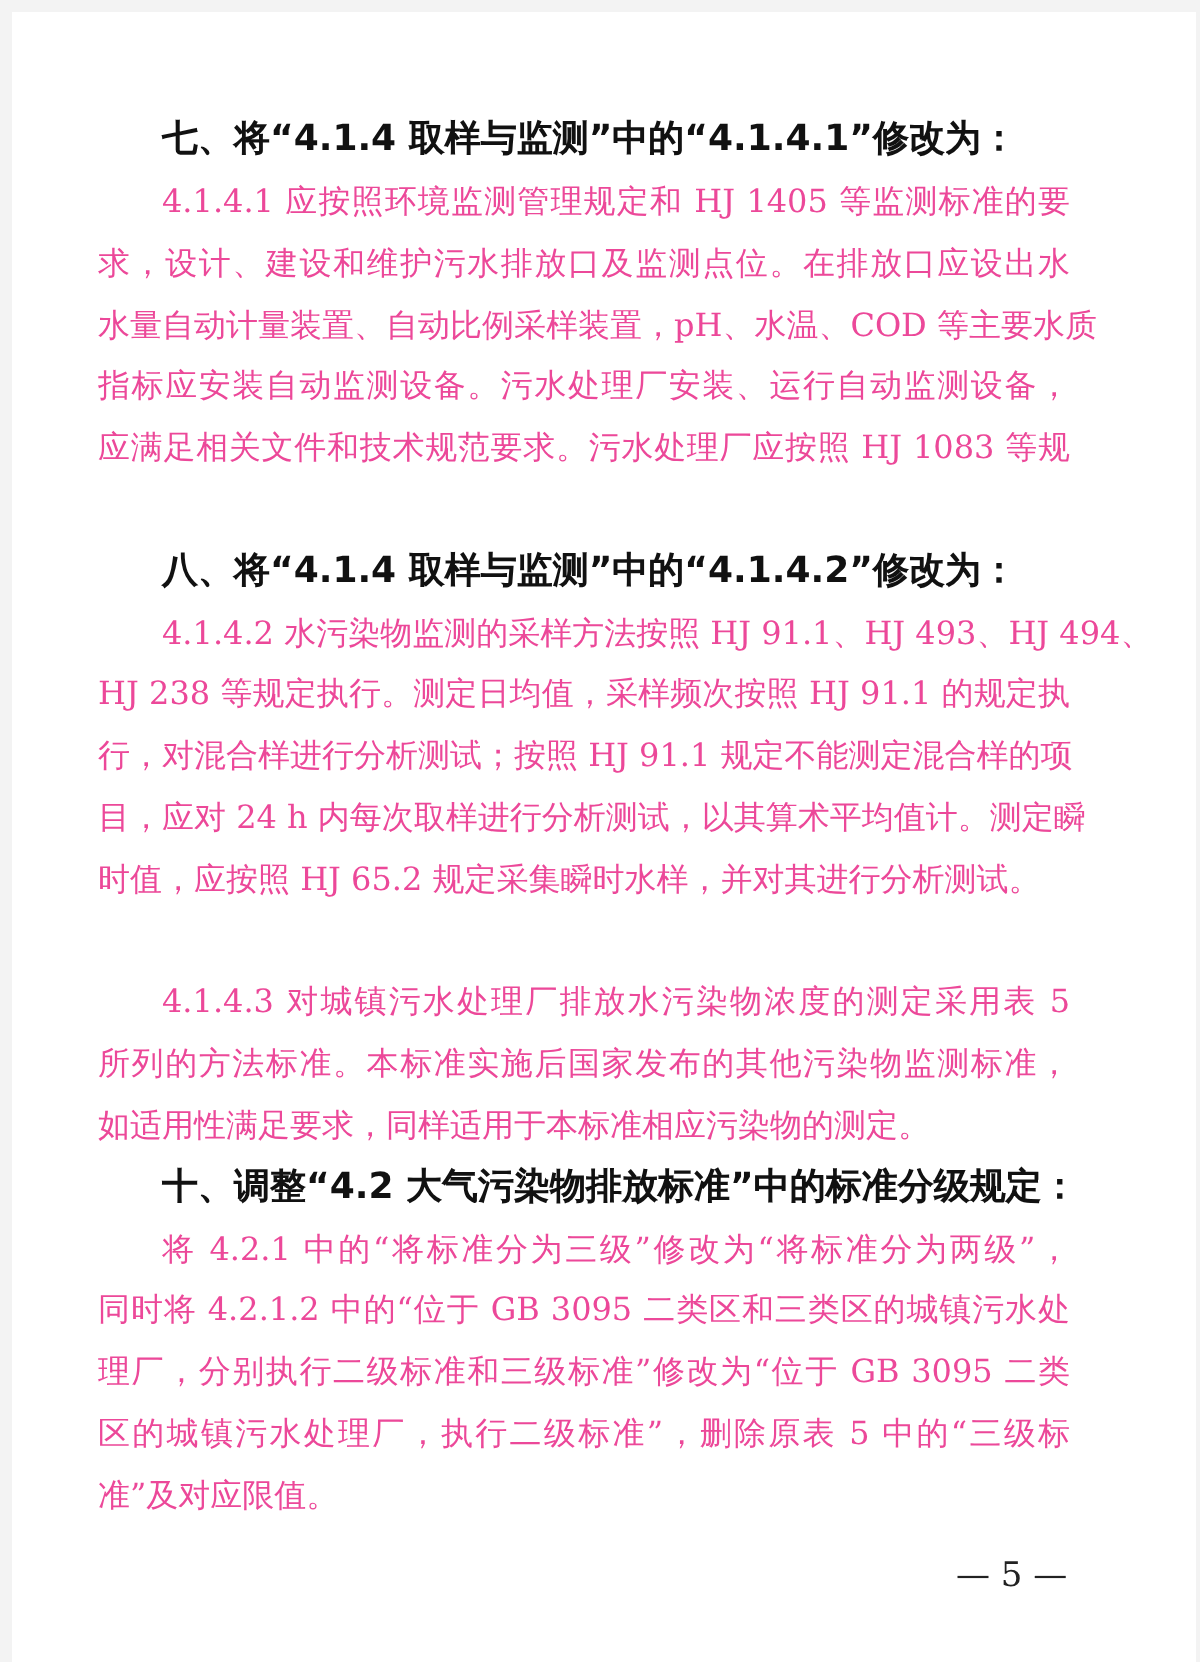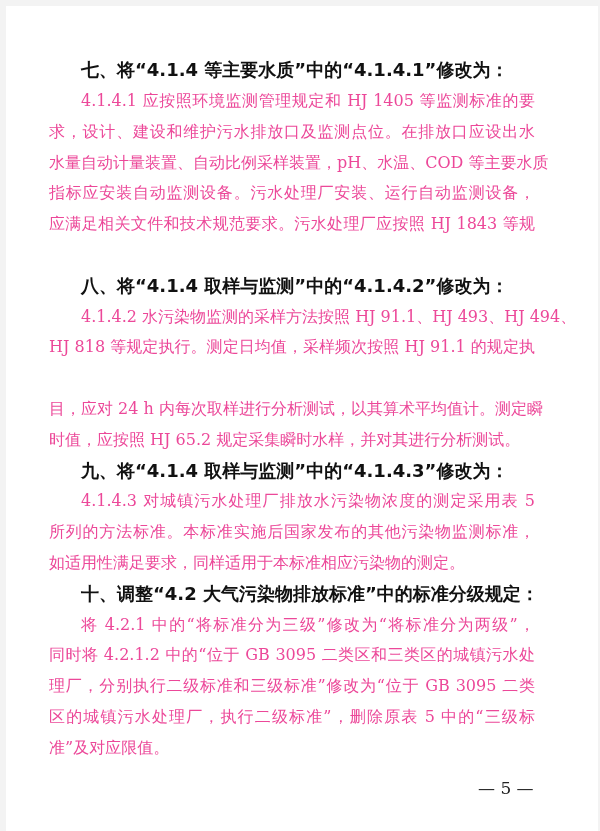--- a/index.html
+++ b/index.html
@@ -41,34 +41,34 @@
     font-family: "DejaVu Serif", "Liberation Serif", serif;
     font-size: 17px; color: #222;
     white-space: nowrap;
   }
 </style>
 </head>
 <body>
 
 <div class="page">
 
-  <div class="line heading indent" style="top:48px">七、将“4.1.4 等主要水质”中的“4.1.4.1”修改为：</div>
+  <div class="line heading indent" style="top:48px">七、将“4.1.4 取样与监测”中的“4.1.4.1”修改为：</div>
   <div class="line indent" style="top:79px">4.1.4.1 应按照环境监测管理规定和 HJ 1405 等监测标准的要</div>
   <div class="line" style="top:110px">求，设计、建设和维护污水排放口及监测点位。在排放口应设出水</div>
   <div class="line" style="top:141px">水量自动计量装置、自动比例采样装置，pH、水温、COD 等主要水质</div>
   <div class="line" style="top:171px">指标应安装自动监测设备。污水处理厂安装、运行自动监测设备，</div>
-  <div class="line" style="top:202px">应满足相关文件和技术规范要求。污水处理厂应按照 HJ 1843 等规</div>
+  <div class="line" style="top:202px">应满足相关文件和技术规范要求。污水处理厂应按照 HJ 1083 等规</div>
 
   <div class="line heading indent" style="top:264px">八、将“4.1.4 取样与监测”中的“4.1.4.2”修改为：</div>
   <div class="line indent" style="top:295px">4.1.4.2 水污染物监测的采样方法按照 HJ 91.1、HJ 493、HJ 494、</div>
-  <div class="line" style="top:325px">HJ 818 等规定执行。测定日均值，采样频次按照 HJ 91.1 的规定执</div>
+  <div class="line" style="top:325px">HJ 238 等规定执行。测定日均值，采样频次按照 HJ 91.1 的规定执</div>
+  <div class="line" style="top:356px">行，对混合样进行分析测试；按照 HJ 91.1 规定不能测定混合样的项</div>
   <div class="line" style="top:387px">目，应对 24 h 内每次取样进行分析测试，以其算术平均值计。测定瞬</div>
   <div class="line last" style="top:418px">时值，应按照 HJ 65.2 规定采集瞬时水样，并对其进行分析测试。</div>
 
-  <div class="line heading indent" style="top:449px">九、将“4.1.4 取样与监测”中的“4.1.4.3”修改为：</div>
   <div class="line indent" style="top:479px">4.1.4.3 对城镇污水处理厂排放水污染物浓度的测定采用表 5</div>
   <div class="line" style="top:510px">所列的方法标准。本标准实施后国家发布的其他污染物监测标准，</div>
   <div class="line last" style="top:541px">如适用性满足要求，同样适用于本标准相应污染物的测定。</div>
 
   <div class="line heading indent" style="top:572px">十、调整“4.2 大气污染物排放标准”中的标准分级规定：</div>
   <div class="line indent" style="top:603px">将 4.2.1 中的“将标准分为三级”修改为“将标准分为两级”，</div>
   <div class="line" style="top:633px">同时将 4.2.1.2 中的“位于 GB 3095 二类区和三类区的城镇污水处</div>
   <div class="line" style="top:664px">理厂，分别执行二级标准和三级标准”修改为“位于 GB 3095 二类</div>
   <div class="line" style="top:695px">区的城镇污水处理厂，执行二级标准”，删除原表 5 中的“三级标</div>
   <div class="line last" style="top:726px">准”及对应限值。</div>

